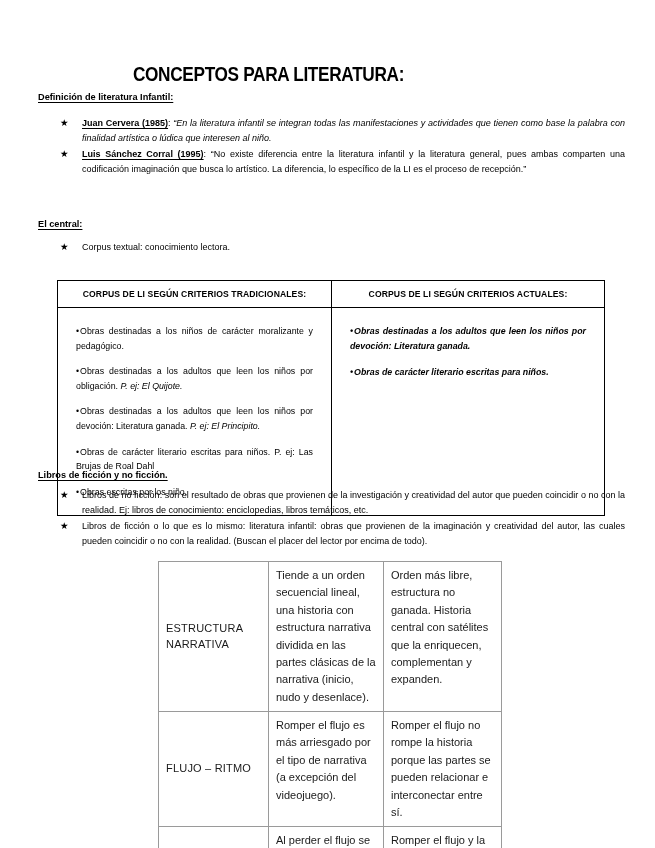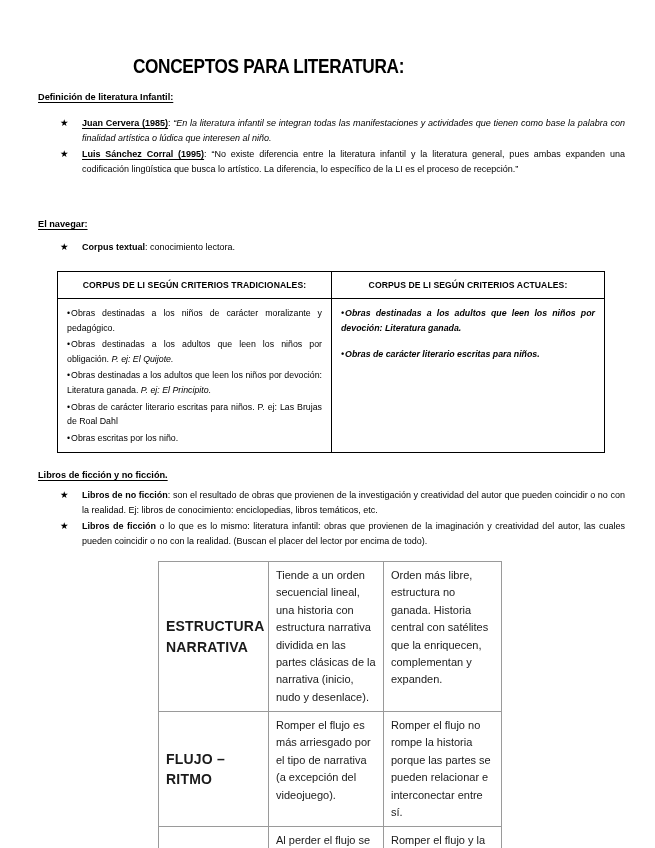--- a/index.html
+++ b/index.html
@@ -13,21 +13,21 @@
     height: 848px;
     position: relative;
     font-family: "Liberation Sans", sans-serif;
     color: #000000;
     overflow: hidden;
   }
   .page {
     position: relative;
     width: 537px;
     height: 848px;
-    padding: 8px;
+    padding: 16px;
   }
 
   
   .doc-title {
     text-align: center;
     font-family: "Liberation Sans Narrow", "Liberation Sans", sans-serif;
     font-weight: bold;
     font-size: 21px;
     letter-spacing: -0.4px;
     transform: scaleX(0.82);
@@ -83,27 +83,27 @@
 
   .src-name {
     font-weight: bold;
     text-decoration: underline;
     text-underline-offset: 2px;
     margin-top: 26px;
   }
   .quote-it {
     font-style: italic;
   }
-  .lead-bold { font-weight: bold; }
+  .lead-bold { font-weight: normal; }
 
   
   .table1 {
     position: absolute;
     left: 57px;
-    top: 271px;
+    top: 280px;
     width: 547px;
     border-collapse: collapse;
     table-layout: fixed;
   }
   .table1 th, .table1 td {
     border: 1.6px solid #000;
     vertical-align: top;
     padding: 5px 7px;
   }
   .table1 th {
@@ -115,21 +115,21 @@
   }
   .table1 td {
     font-size: 8.8px;
     line-height: 1.66;
     height: 133px;
   }
   .table1 .col-left  { width: 274px; }
   .table1 .col-right { width: 273px; }
   .t1-item {
     text-align: justify;
-    margin: 2px;
+    margin: 11px;
   }
   .t1-item .dot { margin-right: 1px; }
   .t1-right .t1-item {
     font-style: italic;
     font-weight: bold;
     margin-bottom: 12px;
   }
   .em-it { font-style: italic; }
 
   
@@ -142,21 +142,21 @@
     table-layout: fixed;
   }
   .table2 td {
     border: 1px solid #9a9a9a;
     vertical-align: top;
     padding: 5px 7px;
     font-size: 11px;
     line-height: 1.58;
     color: #1a1a1a;
   }
-  .table2 .c1 { width: 110px; vertical-align: middle; font-weight: bold; font-size: 14px; line-height: 1.45; letter-spacing: 0.2px; }
+  .table2 .c1 { width: 110px; vertical-align: middle; font-weight: normal; font-size: 11px; line-height: 1.45; letter-spacing: 0.2px; }
   .table2 .c2 { width: 115px; }
   .table2 .c3 { width: 118px; }
   .table2 tr.cut td {
     height: 6px;
     padding: 0;
     border-bottom: none;
     overflow: hidden;
   }
 </style>
 </head>
@@ -166,25 +166,25 @@
 
   <h1 class="doc-title">CONCEPTOS PARA LITERATURA:</h1>
 
   <div class="section-heading sh-definicion">Definición de literatura Infantil:</div>
 
   <ul class="bullets b1">
     <li>
       <span class="star">★</span><span class="src-name">Juan Cervera (1985)</span><span>:</span> <span class="quote-it">“En la literatura infantil se integran todas las manifestaciones y actividades que tienen como base la palabra con finalidad artística o lúdica que interesen al niño.</span>
     </li>
     <li>
-      <span class="star">★</span><span class="src-name">Luis Sánchez Corral (1995)</span><span>:</span> <span>“No existe diferencia entre la literatura infantil y la literatura general, pues ambas expanden una codificación lingüística que busca lo artístico. La diferencia, lo específico de la LI es el proceso de recepción.”</span>
+      <span class="star">★</span><span class="src-name">Luis Sánchez Corral (1995)</span><span>:</span> <span>“No existe diferencia entre la literatura infantil y la literatura general, pues ambas comparten una codificación imaginación que busca lo artístico. La diferencia, lo específico de la LI es el proceso de recepción.”</span>
     </li>
   </ul>
 
-  <div class="section-heading sh-corpus">El navegar:</div>
+  <div class="section-heading sh-corpus">El central:</div>
 
   <ul class="bullets b2">
     <li>
       <span class="star">★</span><span class="lead-bold">Corpus textual</span><span>: conocimiento lectora.</span>
     </li>
   </ul>
 
   <table class="table1">
     <thead>
       <tr>

